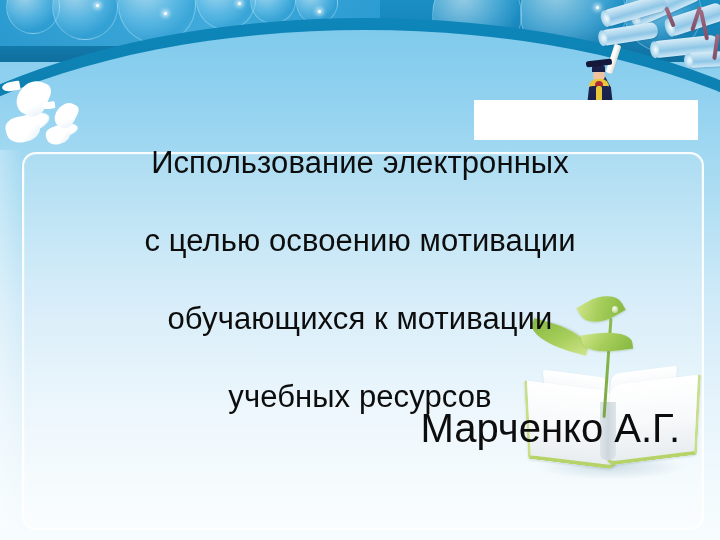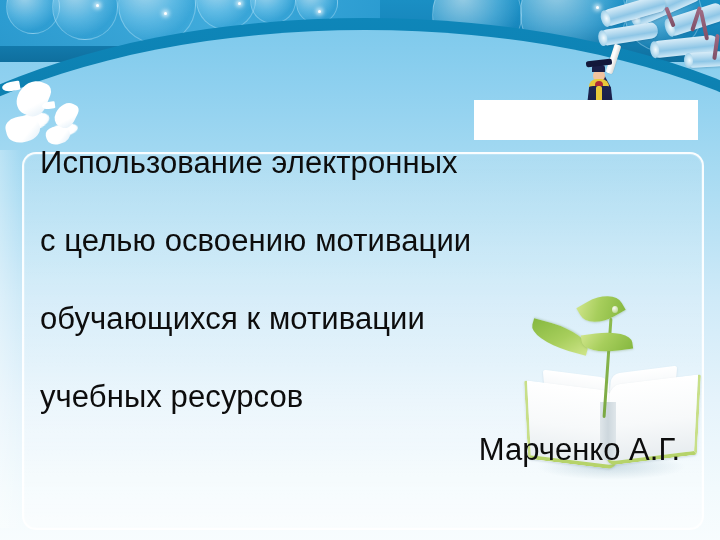--- a/index.html
+++ b/index.html
@@ -326,35 +326,36 @@
     width: 6px; height: 7px;
     background: radial-gradient(circle at 35% 30%, rgba(255,255,255,.95), rgba(255,255,255,.25));
     border-radius: 50%;
   }
 
   
   .title-block {
     position: absolute;
     left: 40px; top: 104px;
     width: 640px;
+    text-align: center;
     font-size: 31px;
     line-height: 39px;
     color: #0d0d0d;
     letter-spacing: .1px;
     white-space: pre-line;
   }
   .title-block .tline { display: block; }
 
   .author {
     position: absolute;
-    left: 40px; top: 430px;
+    left: 40px; top: 408px;
     width: 640px;
     text-align: right;
     padding-right: 22px;
-    font-size: 31px;
+    font-size: 40px;
     line-height: 40px;
     color: #0d0d0d;
   }
 </style>
 </head>
 <body>
 
 <div id="slide">
 
   <div class="top-dark-band">

